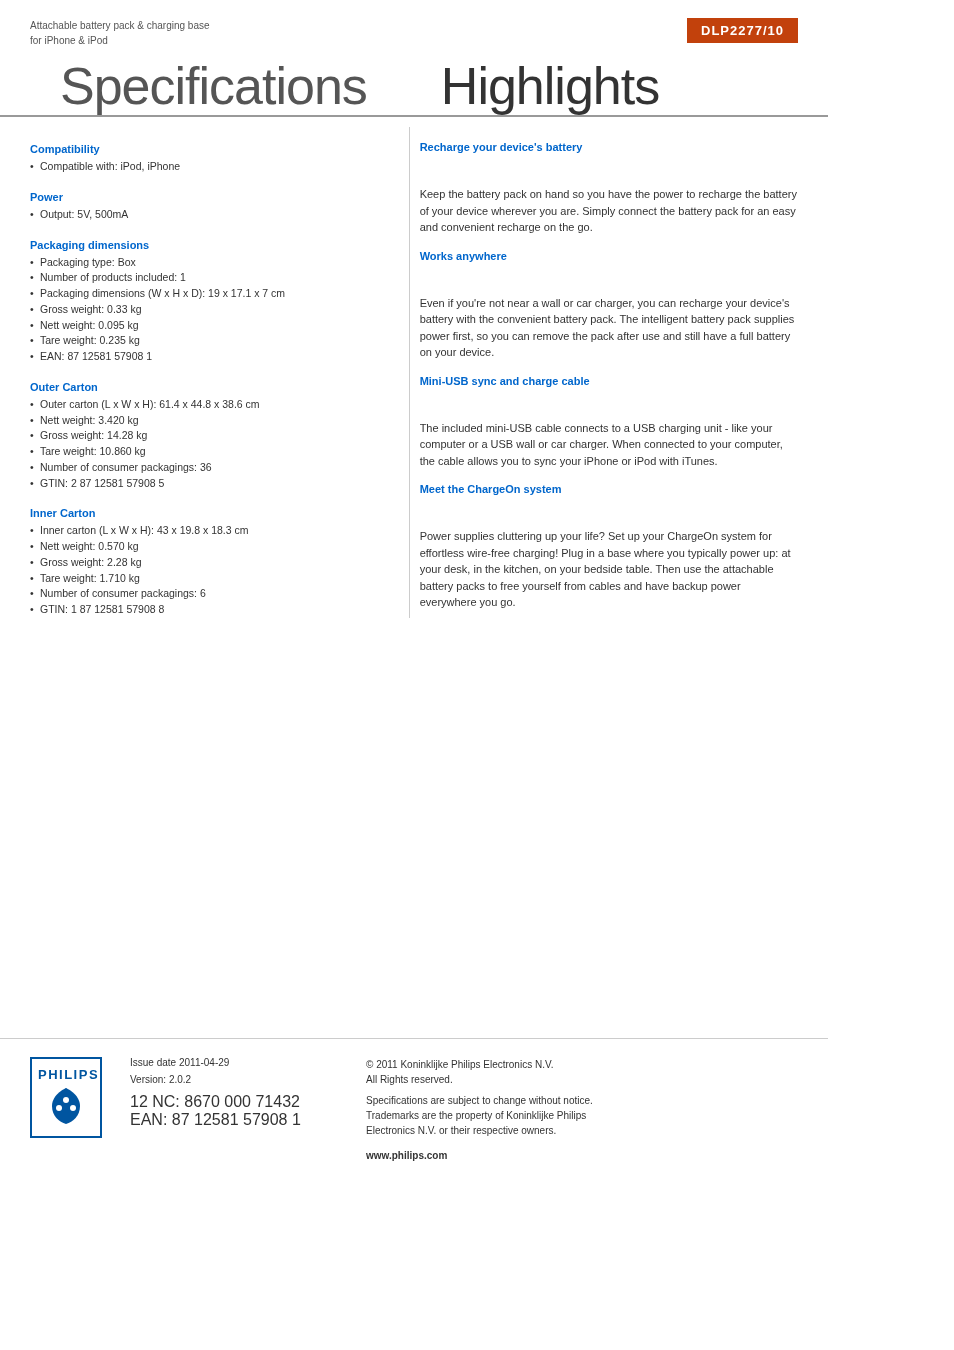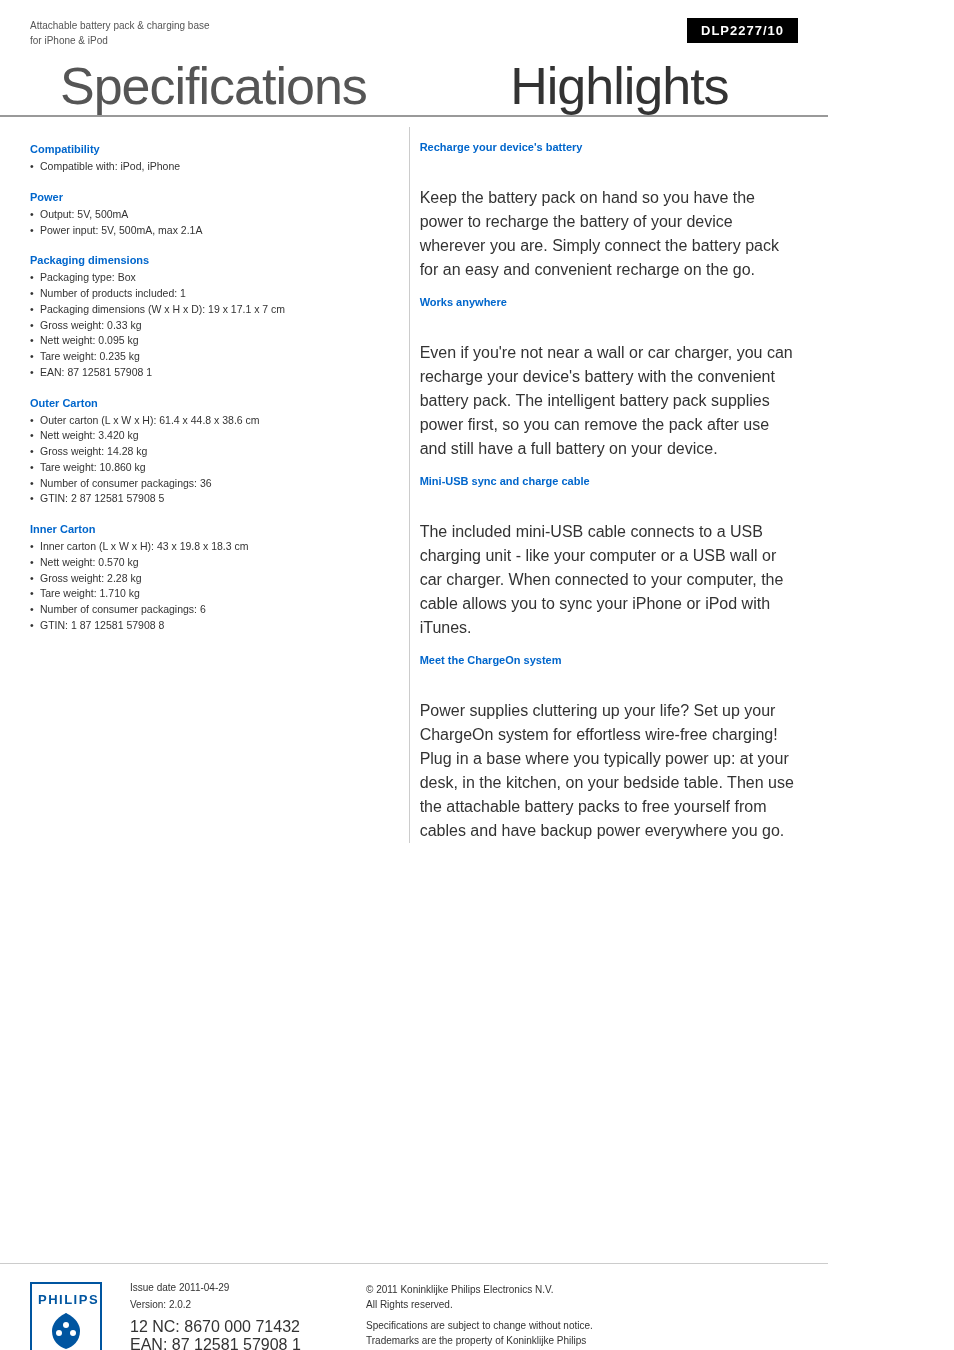--- a/index.html
+++ b/index.html
@@ -18,21 +18,21 @@
       min-height: 1350px;
       padding: 0;
       position: relative;
     }
 
     
     .product-code-box {
       position: absolute;
       top: 18px;
       right: 30px;
-      background: #000000;
+      background: #c2410c;
       color: #fff;
       font-size: 13px;
       font-weight: bold;
       padding: 5px 14px;
       letter-spacing: 1px;
     }
 
     
     .specs-title {
       font-size: 52px;
@@ -60,21 +60,20 @@
       margin-bottom: 0;
       gap: 24px;
     }
     .title-left {
       width: 48%;
       padding-left: 30px;
     }
     .title-right {
       width: 52%;
       padding-left: 10px;
-      text-align: center;
     }
 
     
     .section-heading {
       font-weight: bold;
       font-size: 11px;
       color: #0066cc;
       margin-top: 16px;
       margin-bottom: 4px;
     }
@@ -99,21 +98,21 @@
       padding-left: 10px;
       position: relative;
     }
     .spec-list li::before {
       content: '•';
       position: absolute;
       left: 0;
     }
 
     .highlight-text {
-      font-size: 16px;
+      font-size: 11px;
       color: #333;
       line-height: 1.5;
       margin-top: 33px;
     }
 
     
     .footer {
       position: absolute;
       bottom: 0;
       left: 0;
@@ -214,21 +213,20 @@
         <div class="section-heading">Compatibility</div>
         <ul class="spec-list">
           <li>Compatible with: iPod, iPhone</li>
         </ul>
       </div>
 
       <div>
         <div class="section-heading">Power</div>
         <ul class="spec-list">
           <li>Output: 5V, 500mA</li>
-          <li>Power input: 5V, 500mA, max 2.1A</li>
         </ul>
       </div>
 
       <div>
         <div class="section-heading">Packaging dimensions</div>
         <ul class="spec-list">
           <li>Packaging type: Box</li>
           <li>Number of products included: 1</li>
           <li>Packaging dimensions (W x H x D): 19 x 17.1 x 7 cm</li>
           <li>Gross weight: 0.33 kg</li>

